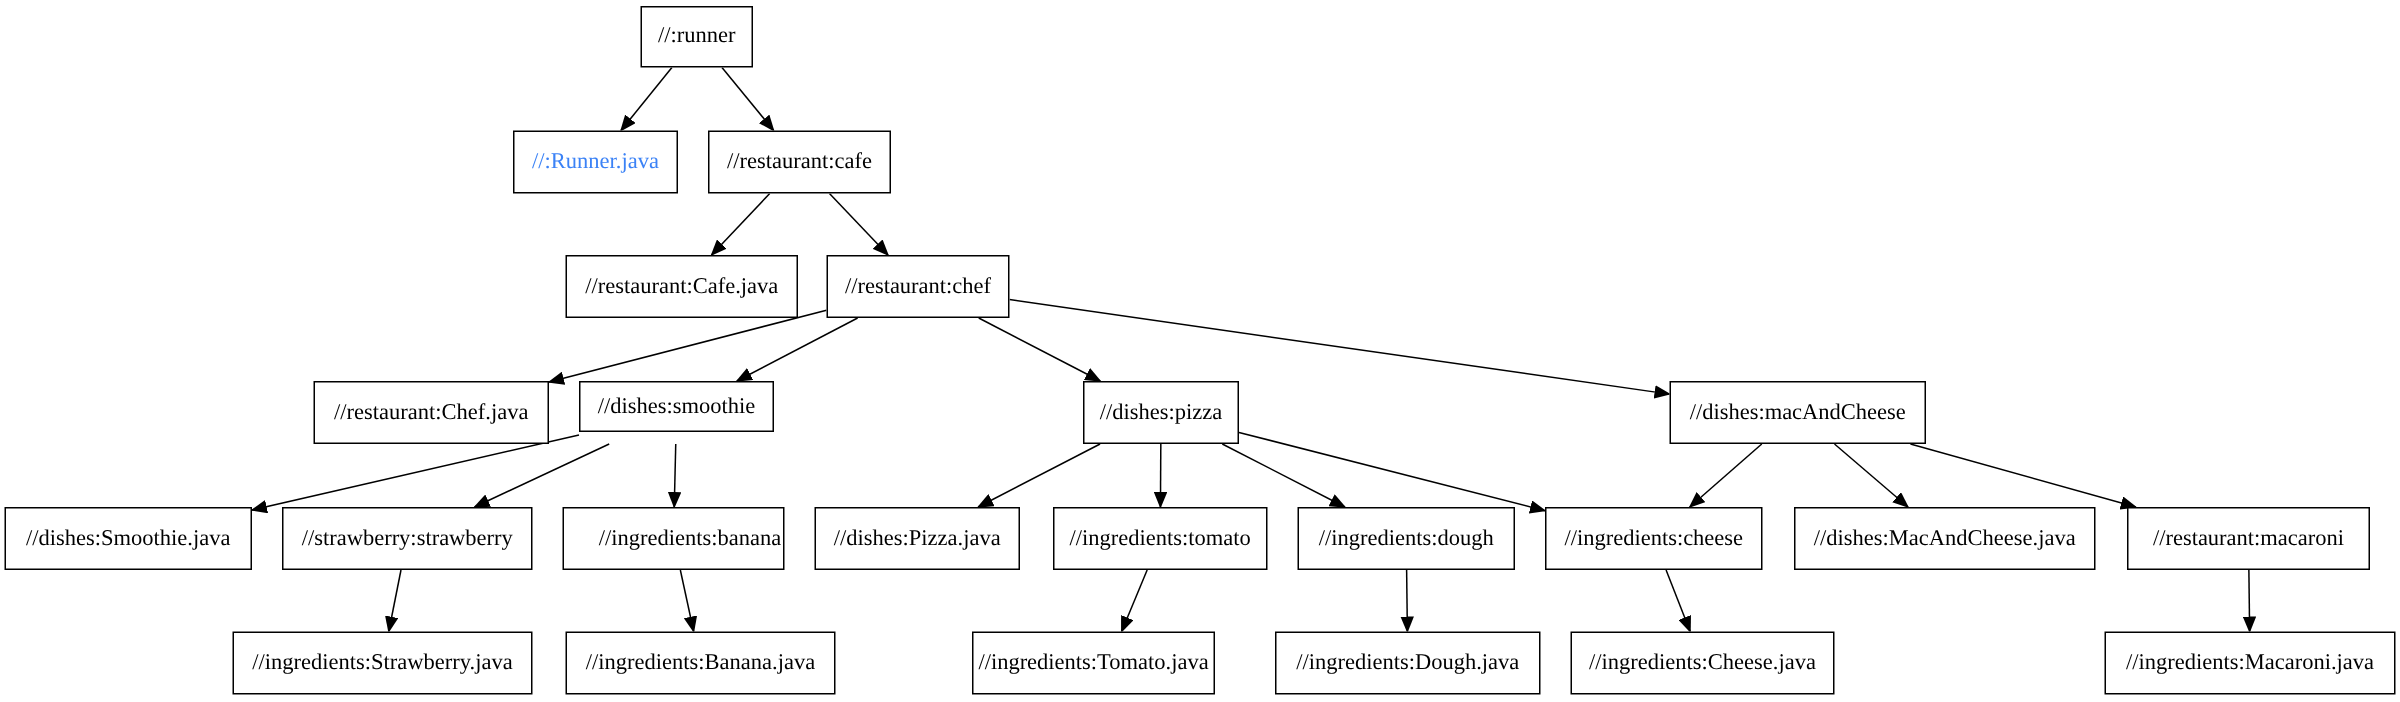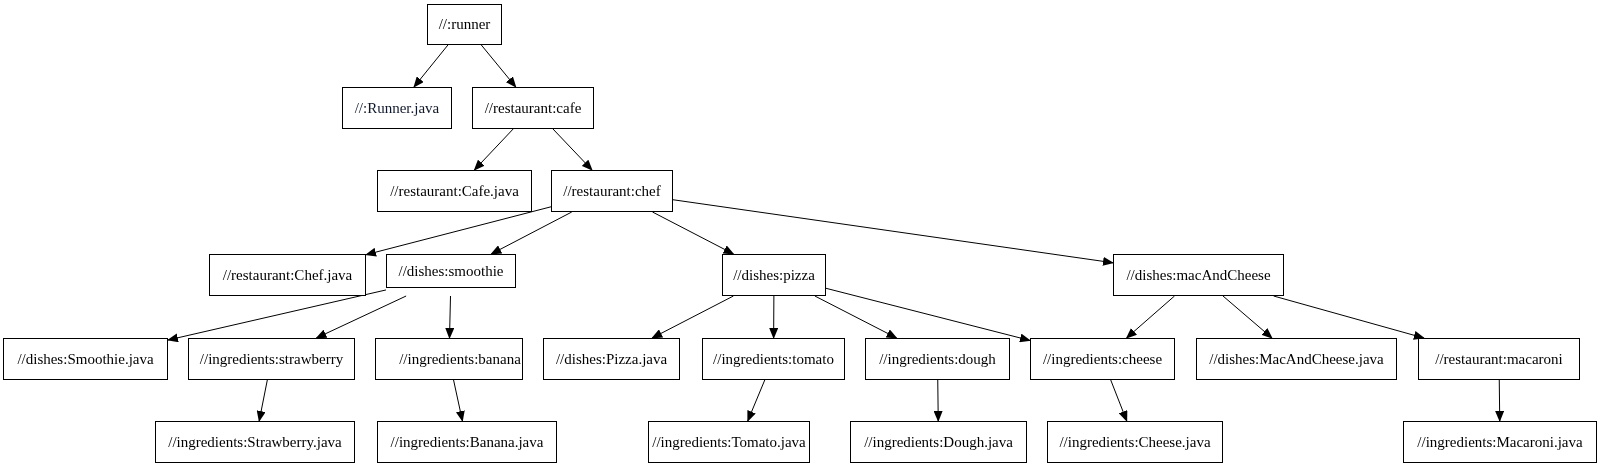--- a/index.html
+++ b/index.html
@@ -62,30 +62,30 @@
       <line x1="764.7710843373494" y1="380" x2="747.7289156626506" y2="421" class="edge-line" stroke="#000000" marker-end="url(#arrow)"></line>
       <line x1="937.7530120481928" y1="380" x2="938.2469879518072" y2="421" class="edge-line" stroke="#000000" marker-end="url(#arrow)"></line>
       <line x1="1110.7228915662652" y1="380" x2="1126.7771084337348" y2="421" class="edge-line" stroke="#000000" marker-end="url(#arrow)"></line>
       <line x1="1174.5" y1="296" x2="1126.5" y2="338" class="edge-line" stroke="#000000" marker-end="url(#arrow)"></line>
       <line x1="1223" y1="296" x2="1272" y2="338" class="edge-line" stroke="#000000" marker-end="url(#arrow)"></line>
       <line x1="1273.625" y1="296" x2="1423.875" y2="338" class="edge-line" stroke="#000000" marker-end="url(#arrow)"></line>
       <line x1="1499.2530120481927" y1="380" x2="1499.7469879518073" y2="421" class="edge-line" stroke="#000000" marker-end="url(#arrow)"></line>
     </svg>
 
 <div class="node" style="left: 427px; top: 4px; width: 75px; height: 41px; background: rgb(255, 255, 255); border-color: rgb(0, 0, 0); color: rgb(0, 0, 0);">//:runner</div>
-    <div class="node" style="left: 342px; top: 87px; width: 110px; height: 42px; background: rgb(255, 255, 255); border-color: rgb(0, 0, 0); color: #0f172a;">//:Runner.java</div>
+    <div class="node" style="left: 342px; top: 87px; width: 110px; height: 42px; background: rgb(255, 255, 255); border-color: rgb(0, 0, 0); color: #3b82f6;">//:Runner.java</div>
     <div class="node" style="left: 472px; top: 87px; width: 122px; height: 42px; background: rgb(255, 255, 255); border-color: rgb(0, 0, 0); color: rgb(0, 0, 0);">//restaurant:cafe</div>
     <div class="node" style="left: 377px; top: 170px; width: 155px; height: 42px; background: rgb(255, 255, 255); border-color: rgb(0, 0, 0); color: rgb(0, 0, 0); text-align: right;">//restaurant:Cafe.java</div>
     <div class="node" style="left: 551px; top: 170px; width: 122px; height: 42px; background: rgb(255, 255, 255); border-color: rgb(0, 0, 0); color: rgb(0, 0, 0);">//restaurant:chef</div>
     <div class="node" style="left: 209px; top: 254px; width: 157px; height: 42px; background: rgb(255, 255, 255); border-color: rgb(0, 0, 0); color: rgb(0, 0, 0);">//restaurant:Chef.java</div>
     <div class="node" style="left: 386px; top: 254px; width: 130px; height: 34px; background: rgb(255, 255, 255); border-color: rgb(0, 0, 0); color: rgb(0, 0, 0);">//dishes:smoothie</div>
     <div class="node" style="left: 722px; top: 254px; width: 104px; height: 42px; background: rgb(255, 255, 255); border-color: rgb(0, 0, 0); color: rgb(0, 0, 0);">//dishes:pizza</div>
     <div class="node" style="left: 1113px; top: 254px; width: 171px; height: 42px; background: rgb(255, 255, 255); border-color: rgb(0, 0, 0); color: rgb(0, 0, 0);">//dishes:macAndCheese</div>
     <div class="node" style="left: 3px; top: 338px; width: 165px; height: 42px; background: rgb(255, 255, 255); border-color: rgb(0, 0, 0); color: rgb(0, 0, 0);">//dishes:Smoothie.java</div>
-    <div class="node" style="left: 188px; top: 338px; width: 167px; height: 42px; background: rgb(255, 255, 255); border-color: rgb(0, 0, 0); color: rgb(0, 0, 0);">//ingredients:strawberry</div>
+    <div class="node" style="left: 188px; top: 338px; width: 167px; height: 42px; background: rgb(255, 255, 255); border-color: rgb(0, 0, 0); color: rgb(0, 0, 0);">//strawberry:strawberry</div>
     <div class="node" style="left: 375px; top: 338px; width: 148px; height: 42px; background: rgb(255, 255, 255); border-color: rgb(0, 0, 0); color: rgb(0, 0, 0); padding-left: 22px;">//ingredients:banana</div>
     <div class="node" style="left: 543px; top: 338px; width: 137px; height: 42px; background: rgb(255, 255, 255); border-color: rgb(0, 0, 0); color: rgb(0, 0, 0);">//dishes:Pizza.java</div>
     <div class="node" style="left: 702px; top: 338px; width: 143px; height: 42px; background: rgb(255, 255, 255); border-color: rgb(0, 0, 0); color: rgb(0, 0, 0);">//ingredients:tomato</div>
     <div class="node" style="left: 865px; top: 338px; width: 145px; height: 42px; background: rgb(255, 255, 255); border-color: rgb(0, 0, 0); color: rgb(0, 0, 0);">//ingredients:dough</div>
     <div class="node" style="left: 1030px; top: 338px; width: 145px; height: 42px; background: rgb(255, 255, 255); border-color: rgb(0, 0, 0); color: rgb(0, 0, 0);">//ingredients:cheese</div>
     <div class="node" style="left: 1196px; top: 338px; width: 201px; height: 42px; background: rgb(255, 255, 255); border-color: rgb(0, 0, 0); color: rgb(0, 0, 0);">//dishes:MacAndCheese.java</div>
     <div class="node" style="left: 1418px; top: 338px; width: 162px; height: 42px; background: rgb(255, 255, 255); border-color: rgb(0, 0, 0); color: rgb(0, 0, 0);">//restaurant:macaroni</div>
     <div class="node" style="left: 155px; top: 421px; width: 200px; height: 42px; background: rgb(255, 255, 255); border-color: rgb(0, 0, 0); color: rgb(0, 0, 0);">//ingredients:Strawberry.java</div>
     <div class="node" style="left: 377px; top: 421px; width: 180px; height: 42px; background: rgb(255, 255, 255); border-color: rgb(0, 0, 0); color: rgb(0, 0, 0);">//ingredients:Banana.java</div>
     <div class="node" style="left: 648px; top: 421px; width: 162px; height: 42px; background: rgb(255, 255, 255); border-color: rgb(0, 0, 0); color: rgb(0, 0, 0);">//ingredients:Tomato.java</div>

